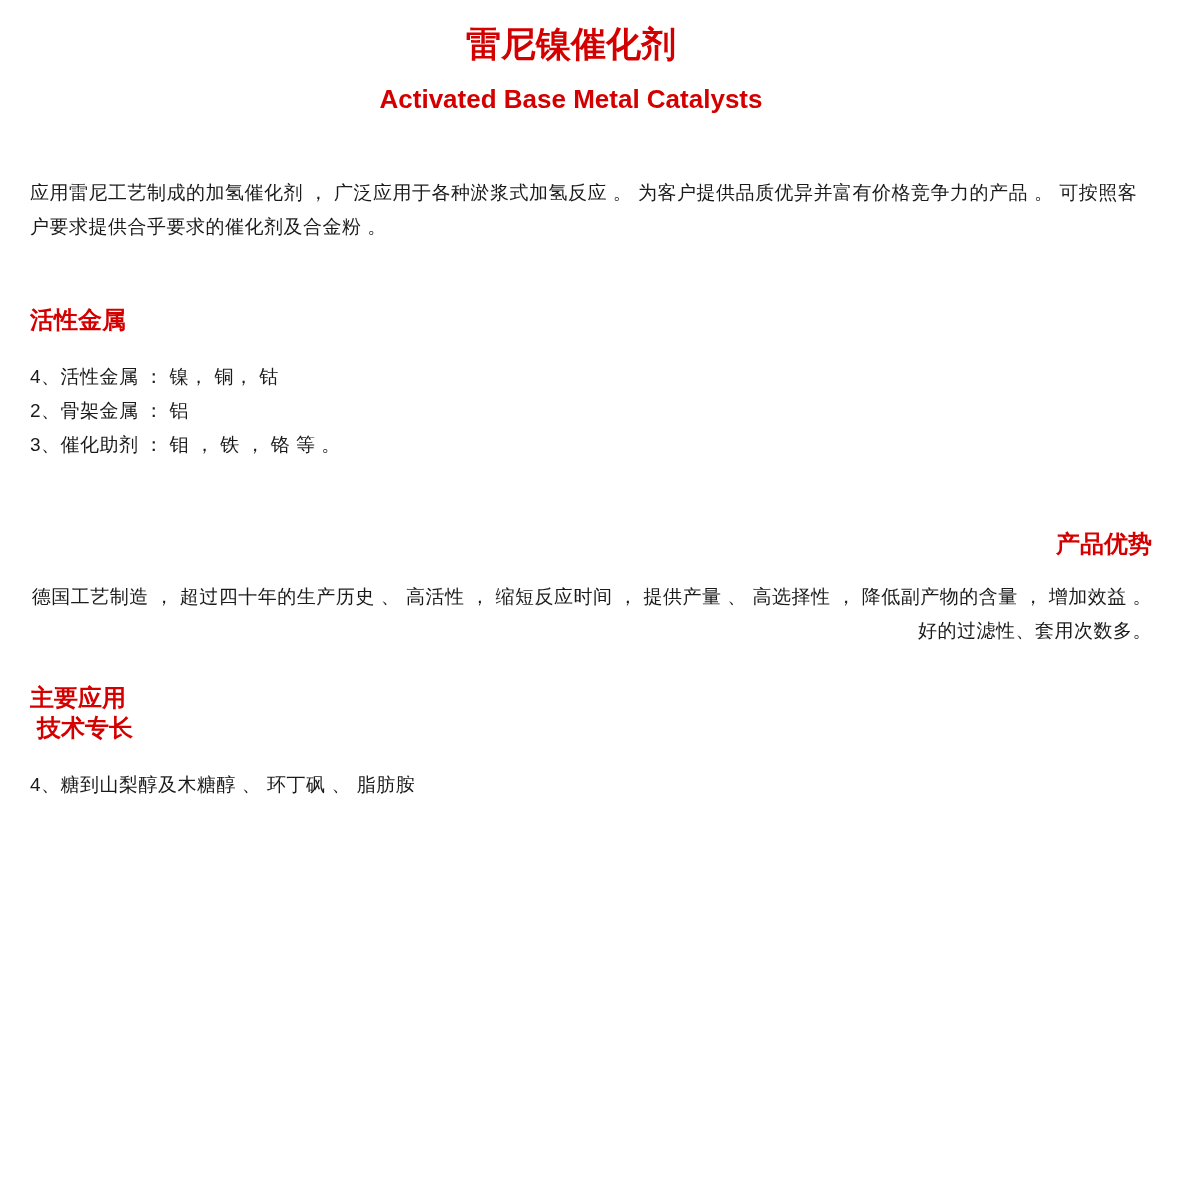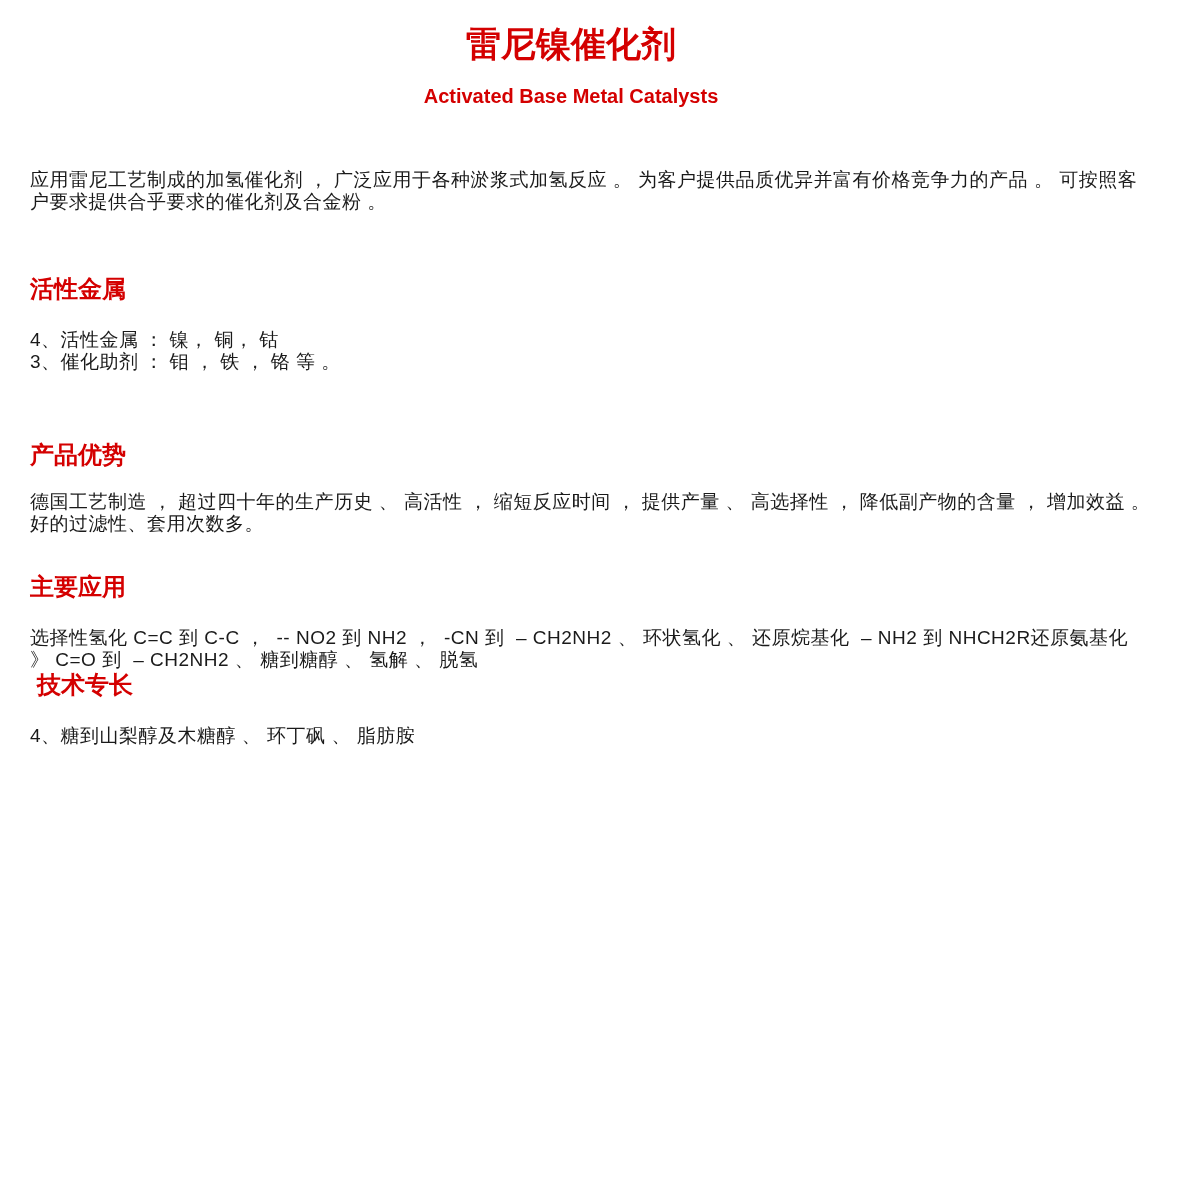--- a/index.html
+++ b/index.html
@@ -18,82 +18,82 @@
   .doc-header { text-align: center; padding-right: 40px; }
   .doc-title {
     margin: 4px 0 0;
     font-size: 35px;
     line-height: 1.15;
     font-weight: 700;
     color: var(--accent);
   }
   .doc-subtitle {
     margin: 21px 0 0;
-    font-size: 20px;
+    font-size: 26px;
     line-height: 1.1;
     font-weight: 700;
     color: var(--accent);
   }
 
   .body-text {
     font-size: 19px;
-    line-height: 22px;
+    line-height: 34px;
     letter-spacing: 0.5px;
     white-space: pre-wrap;
     margin: 0;
   }
   .intro { margin-top: 62px; }
 
   .section-heading {
     margin: 0;
     font-size: 24px;
     line-height: 28px;
     font-weight: 700;
     color: var(--accent);
     white-space: pre-wrap;
   }
   .indent-sm { padding-left: 7px; }
 
   .sec-composition { margin-top: 62px; }
   .sec-composition .list { margin-top: 26px; }
-  .sec-advantages { margin-top: 68px; }
+  .sec-advantages { margin-top: 68px; text-align: right; }
   .sec-advantages .body-text { margin-top: 22px; }
-  .sec-applications { margin-top: 38px; }
+  .sec-applications { margin-top: 38px; font-family: Liberation Mono, monospace; }
   .sec-applications .body-text { margin-top: 26px; }
   .sec-expertise { }
   .sec-expertise .list { margin-top: 26px; }
 </style>
 </head>
 <body>
 
 <div class="page">
 
   <header class="doc-header">
     <h1 class="doc-title">雷尼镍催化剂</h1>
     <h2 class="doc-subtitle">Activated Base Metal Catalysts</h2>
   </header>
 
   <p class="body-text intro">应用雷尼工艺制成的加氢催化剂 ， 广泛应用于各种淤浆式加氢反应 。 为客户提供品质优异并富有价格竞争力的产品 。 可按照客户要求提供合乎要求的催化剂及合金粉 。</p>
 
   <section class="section sec-composition">
     <h3 class="section-heading">活性金属</h3>
     <div class="list">
       <div class="body-text list-item">4、活性金属 ： 镍， 铜， 钴</div>
+      <div class="body-text list-item">2、骨架金属 ： 铝</div>
       <div class="body-text list-item">3、催化助剂 ： 钼 ， 铁 ， 铬 等 。</div>
     </div>
   </section>
 
   <section class="section sec-advantages">
     <h3 class="section-heading">产品优势</h3>
     <p class="body-text">德国工艺制造 ， 超过四十年的生产历史 、 高活性 ， 缩短反应时间 ， 提供产量 、 高选择性 ， 降低副产物的含量 ， 增加效益 。 好的过滤性、套用次数多。</p>
   </section>
 
   <section class="section sec-applications">
     <h3 class="section-heading">主要应用</h3>
-    <p class="body-text">选择性氢化 C=C 到 C-C ，  -- NO2 到 NH2 ，  -CN 到  – CH2NH2 、 环状氢化 、 还原烷基化  – NH2 到 NHCH2R还原氨基化 》 C=O 到  – CH2NH2 、 糖到糖醇 、 氢解 、 脱氢</p>
   </section>
 
   <section class="section sec-expertise">
     <h3 class="section-heading indent-sm">技术专长</h3>
     <div class="list">
       <div class="body-text list-item">4、糖到山梨醇及木糖醇 、 环丁砜 、 脂肪胺</div>
     </div>
   </section>
 
 </div>

